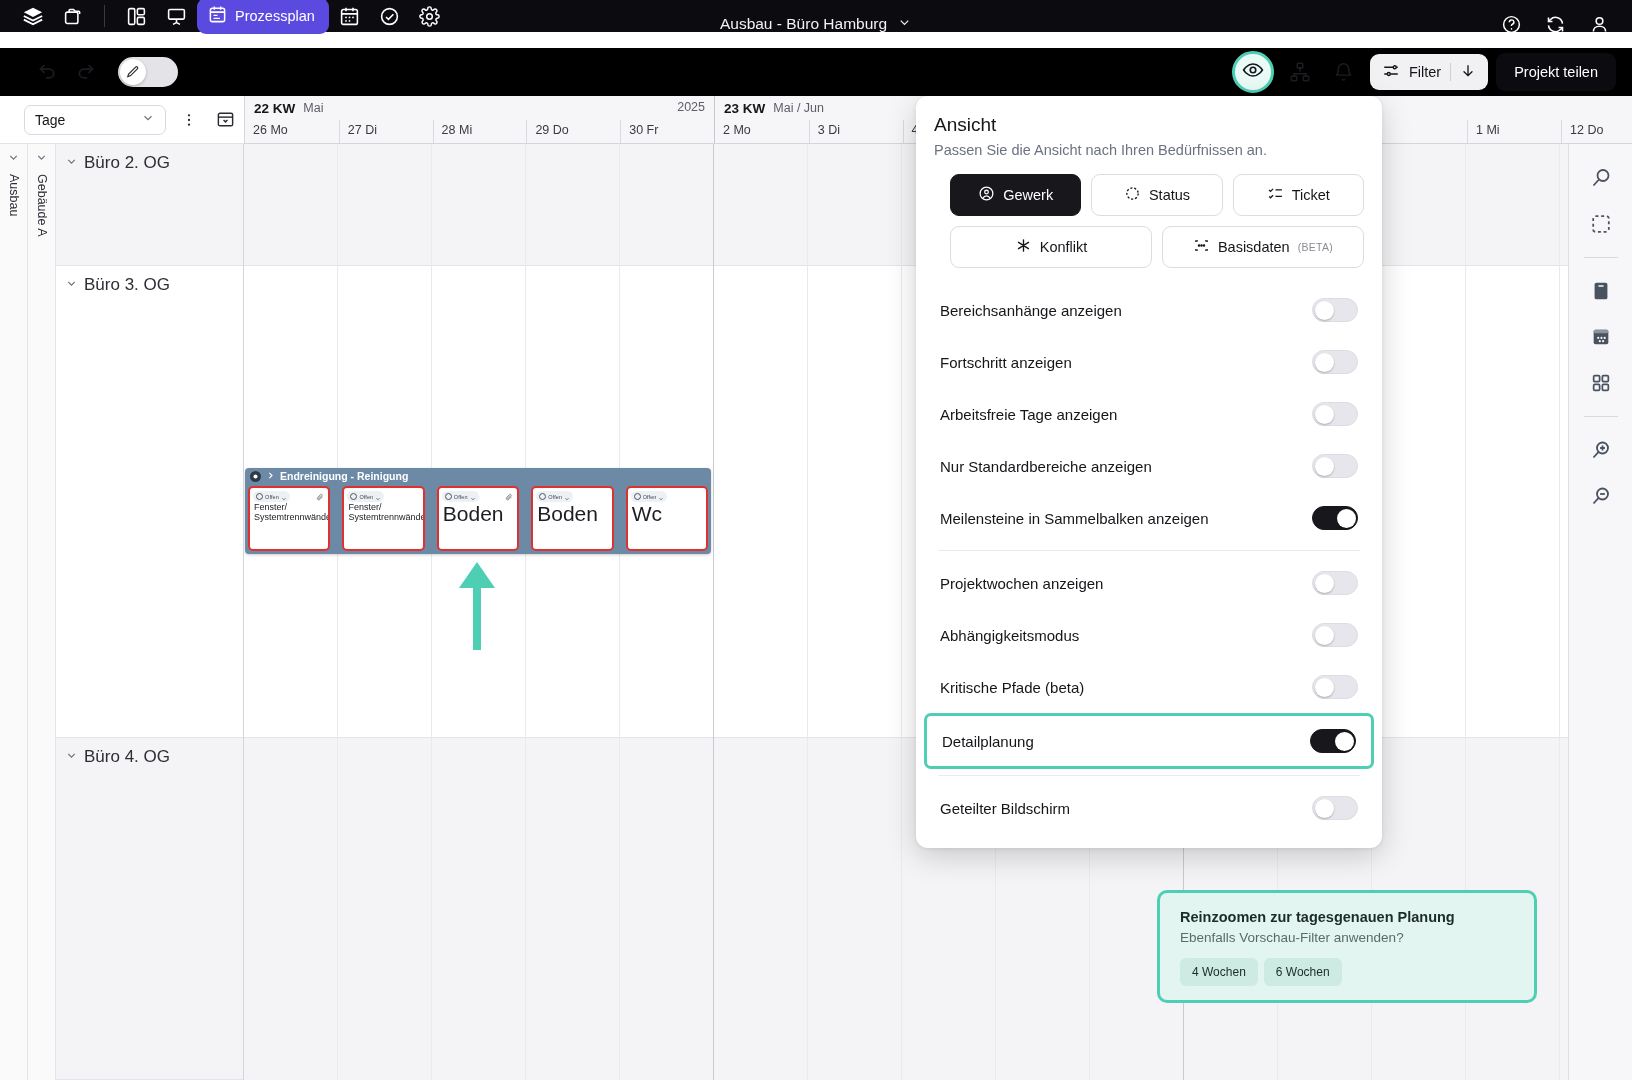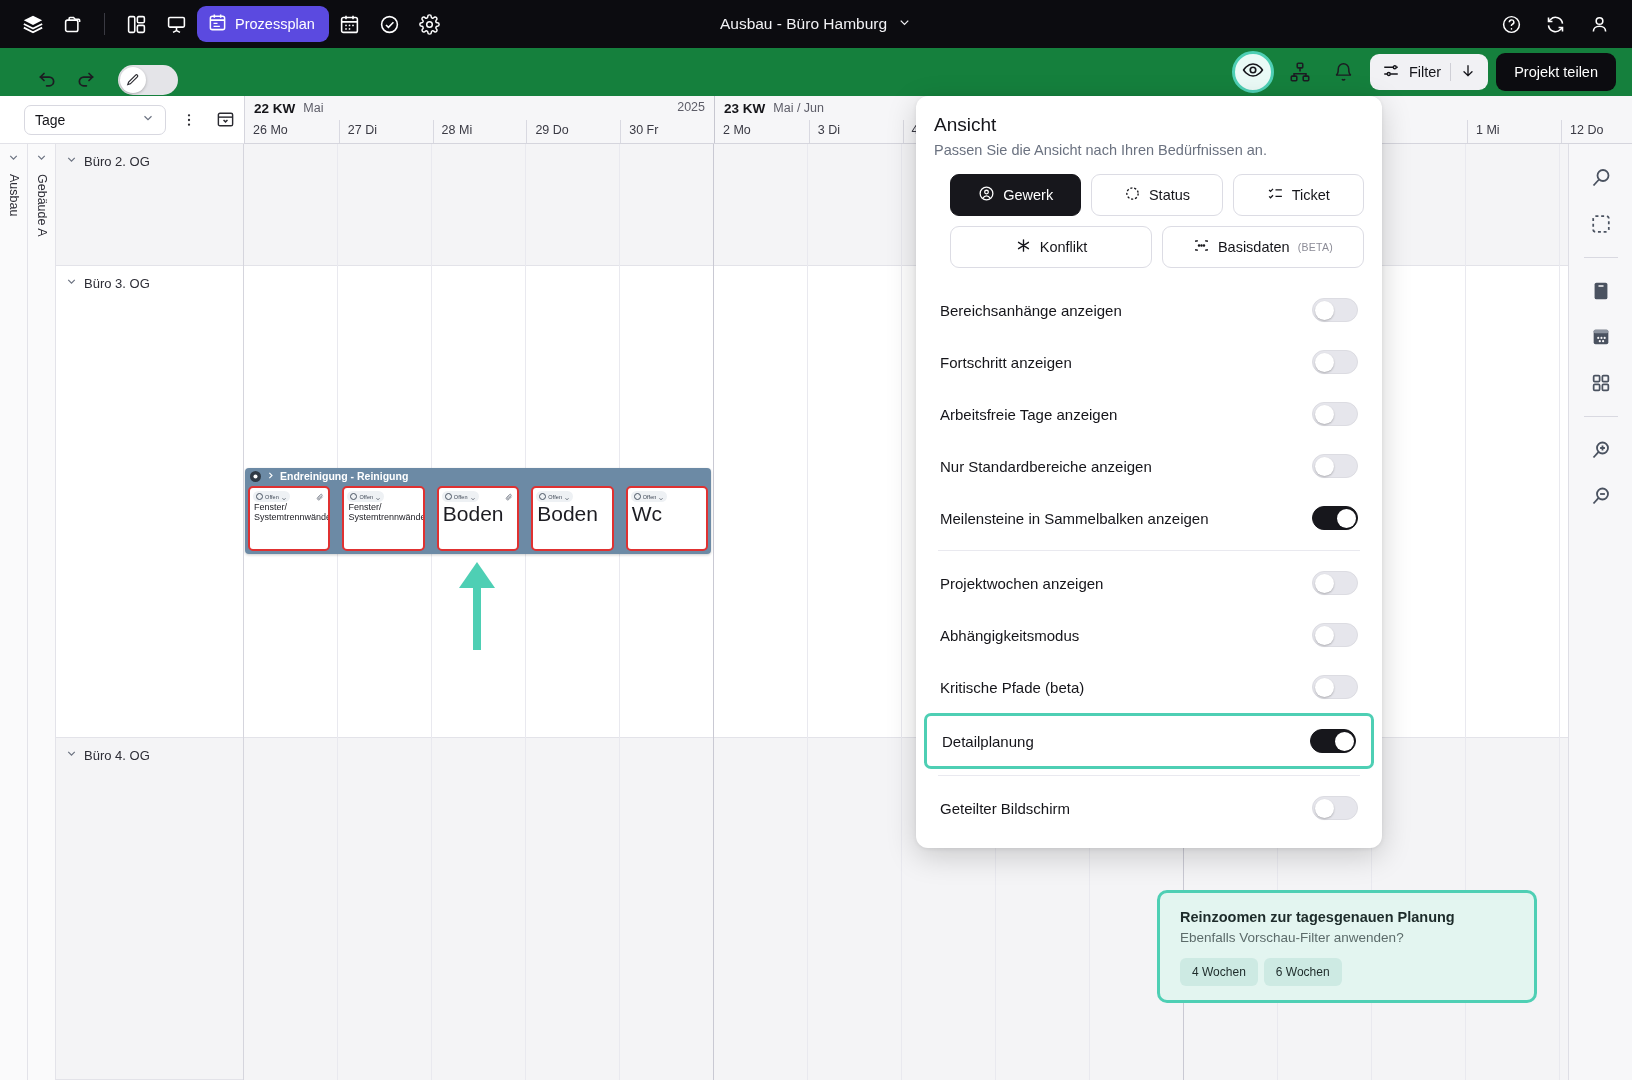--- a/index.html
+++ b/index.html
@@ -5,21 +5,21 @@
   * { box-sizing: border-box; margin: 0; padding: 0; }
   html, body {
     width: 1632px; height: 1080px;
     font-family: "Liberation Sans", sans-serif;
     background: #fff; overflow: hidden;
   }
   #app { position: relative; width: 1632px; height: 1080px; }
 
   
   .topbar {
-    position: absolute; left: 0; top: 0; width: 1632px; height: 48px;
+    position: absolute; left: 0; top: 0; width: 1632px; height: 32px;
     background: #0c0c10; display: flex; align-items: center;
   }
   .tb-left { display: flex; align-items: center; gap: 2px; padding-left: 14px; }
   .tb-icon {
     width: 38px; height: 36px; display: flex; align-items: center; justify-content: center;
     color: #fff; border-radius: 7px; cursor: pointer;
   }
   .tb-icon svg { display: block; }
   .tb-sep { width: 1px; height: 22px; background: #3a3a42; margin: 0 10px; }
   .tb-active {
@@ -37,21 +37,21 @@
     color: #f2f2f5; font-size: 15.5px; pointer-events: auto; cursor: pointer;
   }
   .tb-right {
     position: absolute; right: 14px; top: 0; height: 48px;
     display: flex; align-items: center; gap: 6px;
   }
 
   
   .toolbar2 {
     position: absolute; left: 0; top: 48px; width: 1632px; height: 48px;
-    background: #15803d; display: flex; align-items: flex-end;
+    background: #000000; display: flex; align-items: center;
   }
   .t2-left { display: flex; align-items: center; gap: 4px; padding-left: 30px; }
   .t2-btn {
     width: 34px; height: 32px; display: flex; align-items: center; justify-content: center;
     color: #1c1c22; cursor: pointer; border-radius: 6px;
   }
   .pill-toggle {
     position: relative; width: 60px; height: 30px; border-radius: 16px;
     background: #e4e4e8; margin-left: 12px; cursor: pointer;
   }
@@ -143,21 +143,21 @@
     writing-mode: vertical-rl; font-size: 12.5px; color: #2d2d36;
     margin-top: 6px; white-space: nowrap;
   }
   .grp-row {
     position: absolute; left: 56px; right: 0;
     border-bottom: 1px solid #e3e3e9;
   }
   .grp-row.alt { background: #f4f4f6; }
   .grp-label {
     display: flex; align-items: center; gap: 6px;
-    padding: 9px 0 0 9px; font-size: 13px; color: #2d2d36;
+    padding: 9px 0 0 9px; font-size: 17px; color: #2d2d36;
   }
 
   
   .grid-pane {
     position: absolute; left: 244px; top: 144px; right: 0; bottom: 0;
     background: #fff; overflow: hidden;
   }
   .gcol {
     position: absolute; top: 0; bottom: 0; border-right: 1px solid #e9e9ef;
   }

